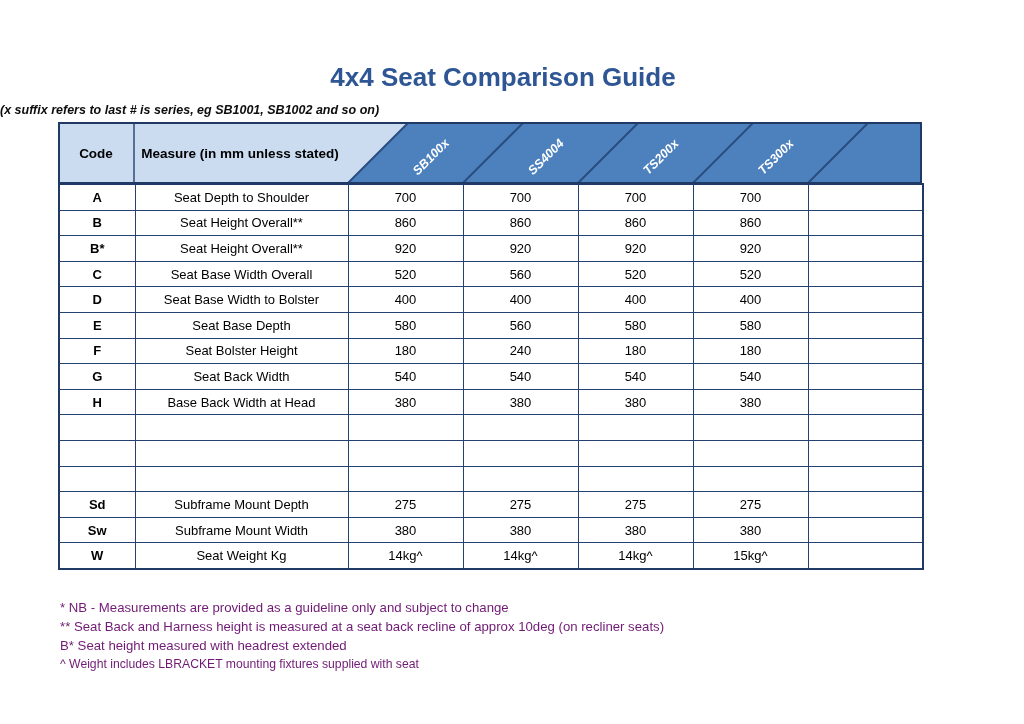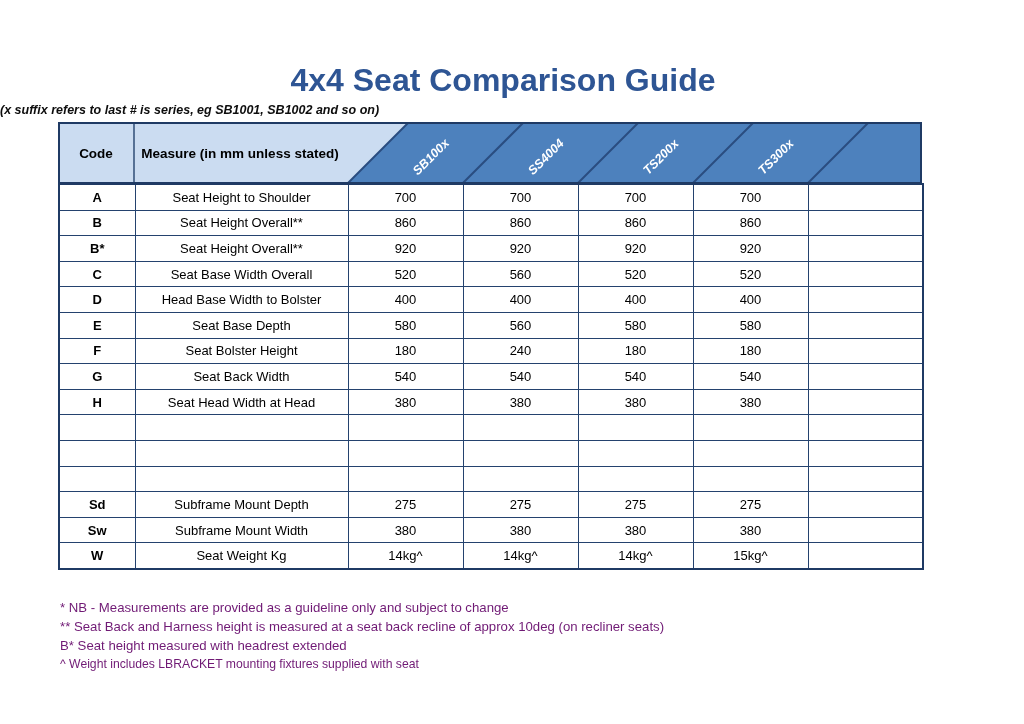--- a/index.html
+++ b/index.html
@@ -7,21 +7,21 @@
     position:relative;
     width:1024px; height:724px;
     background:#ffffff;
     font-family:"Liberation Sans", sans-serif;
     color:#000;
     overflow:hidden;
   }
   .title {
     position:absolute; left:0; top:62px; width:1006px;
     text-align:center;
-    font-size:32px; font-weight:bold;
+    font-size:26px; font-weight:bold;
     color:#2e5594;
   }
   .subtitle {
     position:absolute; left:0; top:103px; width:1006px;
     text-align:left;
     font-size:12.5px; font-weight:bold; font-style:italic;
     color:#0d0d0d;
   }
   .table-wrap {
     position:absolute; left:58px; top:122px; width:932px;
@@ -92,21 +92,21 @@
         <col style="width:213px">
         <col style="width:115px">
         <col style="width:115px">
         <col style="width:115px">
         <col style="width:115px">
         <col style="width:115px">
       </colgroup>
       <tbody>
           <tr>
             <td class="code-cell">A</td>
-            <td class="measure-cell">Seat Height to Shoulder</td>
+            <td class="measure-cell">Seat Depth to Shoulder</td>
             <td class="value-cell">700</td>
             <td class="value-cell">700</td>
             <td class="value-cell">700</td>
             <td class="value-cell">700</td>
             <td class="value-cell"></td>
           </tr>
           <tr>
             <td class="code-cell">B</td>
             <td class="measure-cell">Seat Height Overall**</td>
             <td class="value-cell">860</td>
@@ -128,21 +128,21 @@
             <td class="code-cell">C</td>
             <td class="measure-cell">Seat Base Width Overall</td>
             <td class="value-cell">520</td>
             <td class="value-cell">560</td>
             <td class="value-cell">520</td>
             <td class="value-cell">520</td>
             <td class="value-cell"></td>
           </tr>
           <tr>
             <td class="code-cell">D</td>
-            <td class="measure-cell">Head Base Width to Bolster</td>
+            <td class="measure-cell">Seat Base Width to Bolster</td>
             <td class="value-cell">400</td>
             <td class="value-cell">400</td>
             <td class="value-cell">400</td>
             <td class="value-cell">400</td>
             <td class="value-cell"></td>
           </tr>
           <tr>
             <td class="code-cell">E</td>
             <td class="measure-cell">Seat Base Depth</td>
             <td class="value-cell">580</td>
@@ -164,21 +164,21 @@
             <td class="code-cell">G</td>
             <td class="measure-cell">Seat Back Width</td>
             <td class="value-cell">540</td>
             <td class="value-cell">540</td>
             <td class="value-cell">540</td>
             <td class="value-cell">540</td>
             <td class="value-cell"></td>
           </tr>
           <tr>
             <td class="code-cell">H</td>
-            <td class="measure-cell">Seat Head Width at Head</td>
+            <td class="measure-cell">Base Back Width at Head</td>
             <td class="value-cell">380</td>
             <td class="value-cell">380</td>
             <td class="value-cell">380</td>
             <td class="value-cell">380</td>
             <td class="value-cell"></td>
           </tr>
           <tr>
             <td class="code-cell"></td>
             <td class="measure-cell"></td>
             <td class="value-cell"></td>

